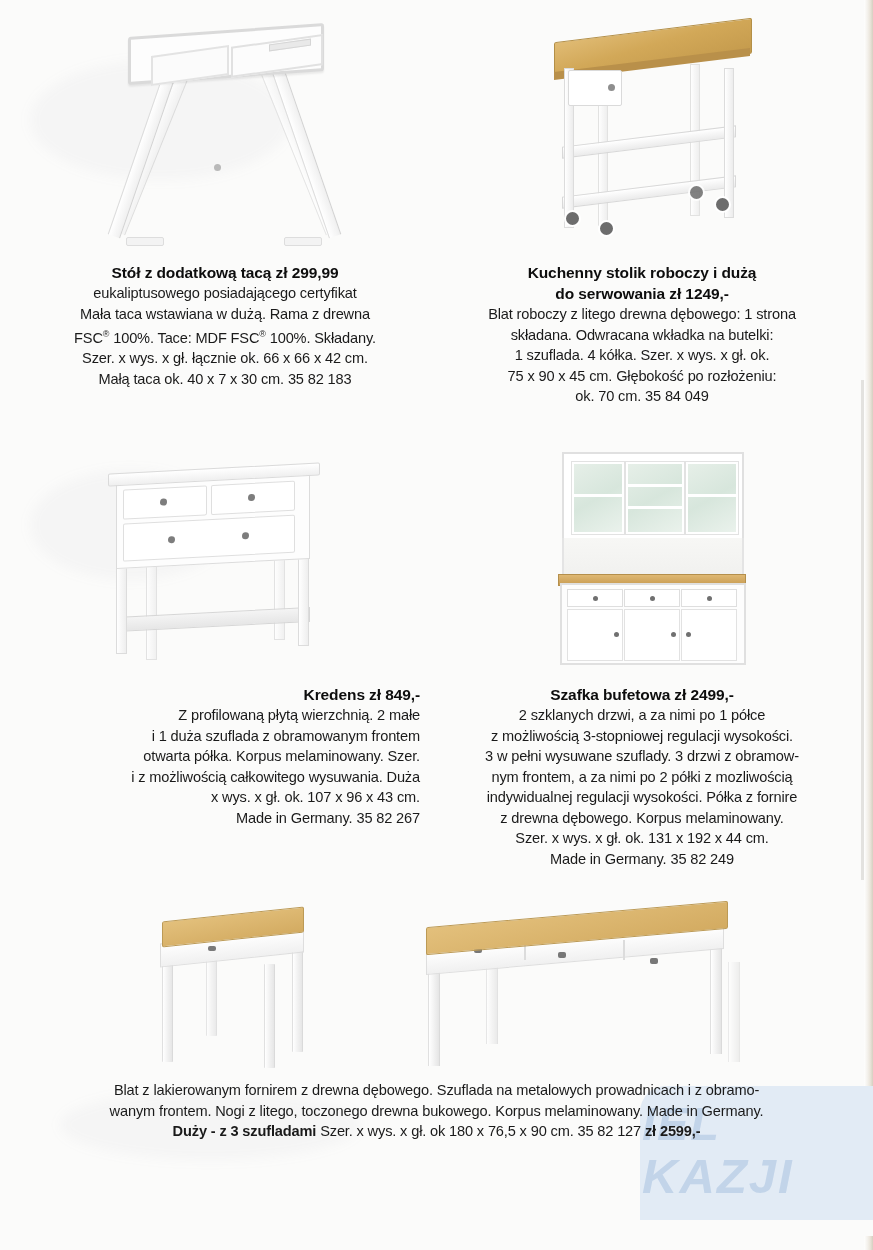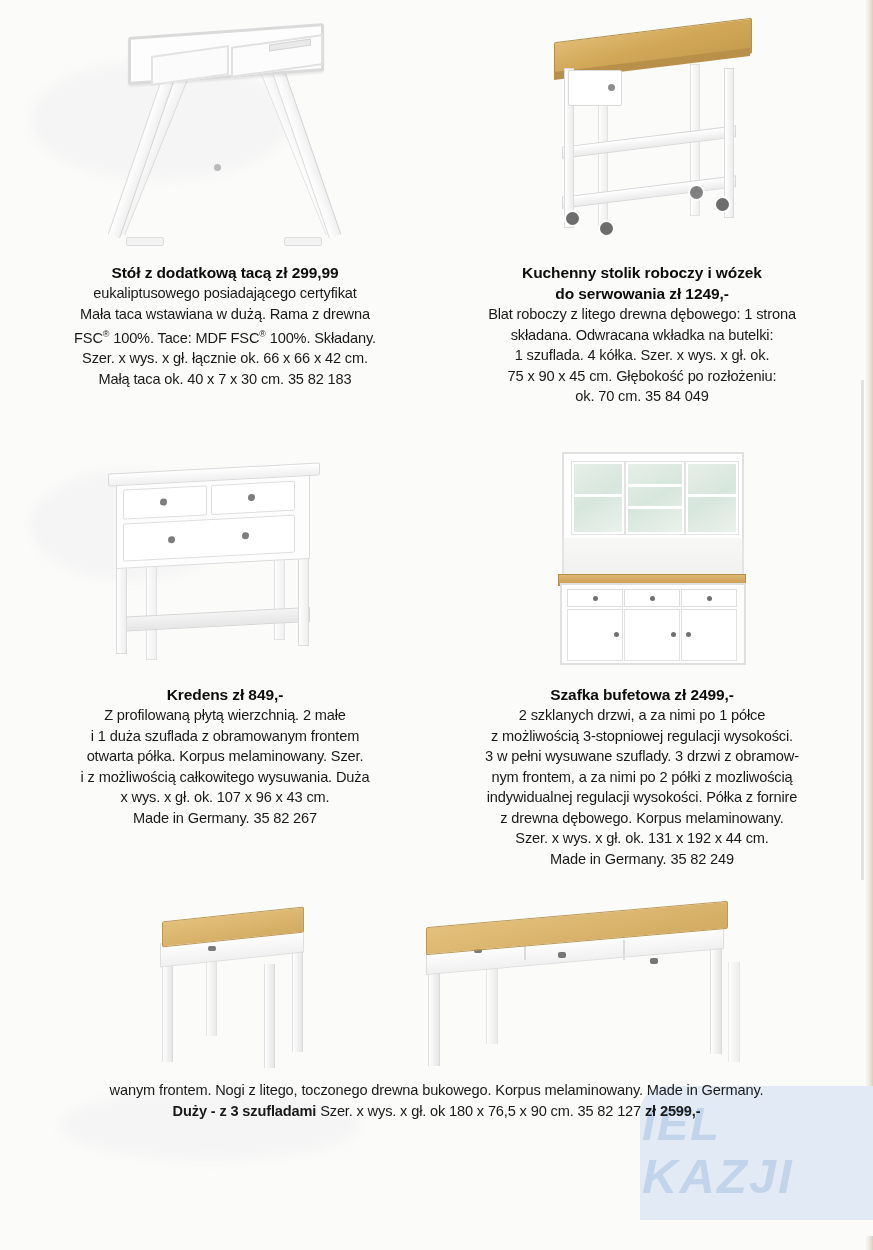--- a/index.html
+++ b/index.html
@@ -527,32 +527,32 @@
     <div class="pdesc">
       <div>eukaliptusowego posiadającego certyfikat</div>
       <div>Mała taca wstawiana w dużą. Rama z drewna</div>
       <div>FSC<sup class="reg">®</sup> 100%. Tace: MDF FSC<sup class="reg">®</sup> 100%. Składany.</div>
       <div>Szer. x wys. x gł. łącznie ok. 66 x 66 x 42 cm.</div>
       <div>Małą taca ok. 40 x 7 x 30 cm. 35 82 183</div>
     </div>
   </div>
 
   <div class="block" style="left:440px;top:262px;width:404px;">
-    <div class="ptitle">Kuchenny stolik roboczy i wózek</div>
+    <div class="ptitle">Kuchenny stolik roboczy i dużą</div>
     <div class="ptitle">do serwowania zł 1249,-</div>
     <div class="pdesc">
       <div>Blat roboczy z litego drewna dębowego: 1 strona</div>
       <div>składana. Odwracana wkładka na butelki:</div>
       <div>1 szuflada. 4 kółka. Szer. x wys. x gł. ok.</div>
       <div>75 x 90 x 45 cm. Głębokość po rozłożeniu:</div>
       <div>ok. 70 cm. 35 84 049</div>
     </div>
   </div>
 
-  <div class="block" style="left:30px;top:684px;width:390px;">
+  <div class="block" style="left:30px;top:684px;width:390px;text-align:right;">
     <div class="ptitle">Kredens zł 849,-</div>
     <div class="pdesc">
       <div>Z profilowaną płytą wierzchnią. 2 małe</div>
       <div>i 1 duża szuflada z obramowanym frontem</div>
       <div>otwarta półka. Korpus melaminowany. Szer.</div>
       <div>i z możliwością całkowitego wysuwania. Duża</div>
       <div>x wys. x gł. ok. 107 x 96 x 43 cm.</div>
       <div>Made in Germany. 35 82 267</div>
     </div>
   </div>
@@ -566,20 +566,21 @@
       <div>nym frontem, a za nimi po 2 półki z mozliwością</div>
       <div>indywidualnej regulacji wysokości. Półka z fornire</div>
       <div>z drewna dębowego. Korpus melaminowany.</div>
       <div>Szer. x wys. x gł. ok. 131 x 192 x 44 cm.</div>
       <div>Made in Germany. 35 82 249</div>
     </div>
   </div>
 
   <div class="block" style="left:14px;top:1080px;width:845px;">
     <div class="pdesc">
+      <div>Blat z lakierowanym fornirem z drewna dębowego. Szuflada na metalowych prowadnicach i z obramo-</div>
       <div>wanym frontem. Nogi z litego, toczonego drewna bukowego. Korpus melaminowany. Made in Germany.</div>
       <div>
         <span class="b">Duży - z 3 szufladami</span>
         <span>Szer. x wys. x gł. ok 180 x 76,5 x 90 cm. 35 82 127</span>
         <span class="b">zł 2599,-</span>
       </div>
     </div>
   </div>
 
 </div>

